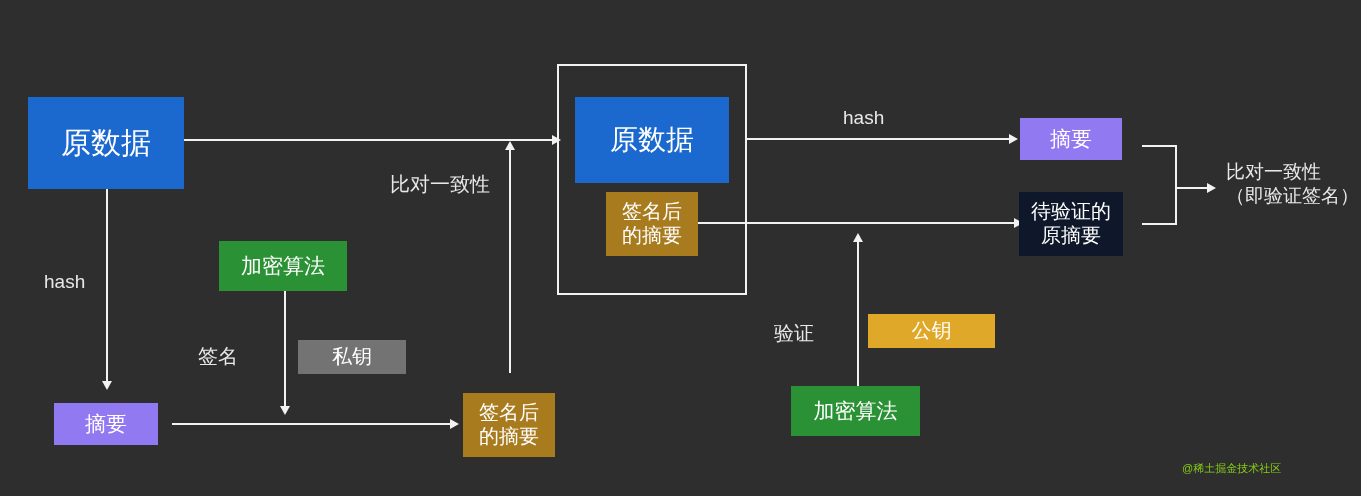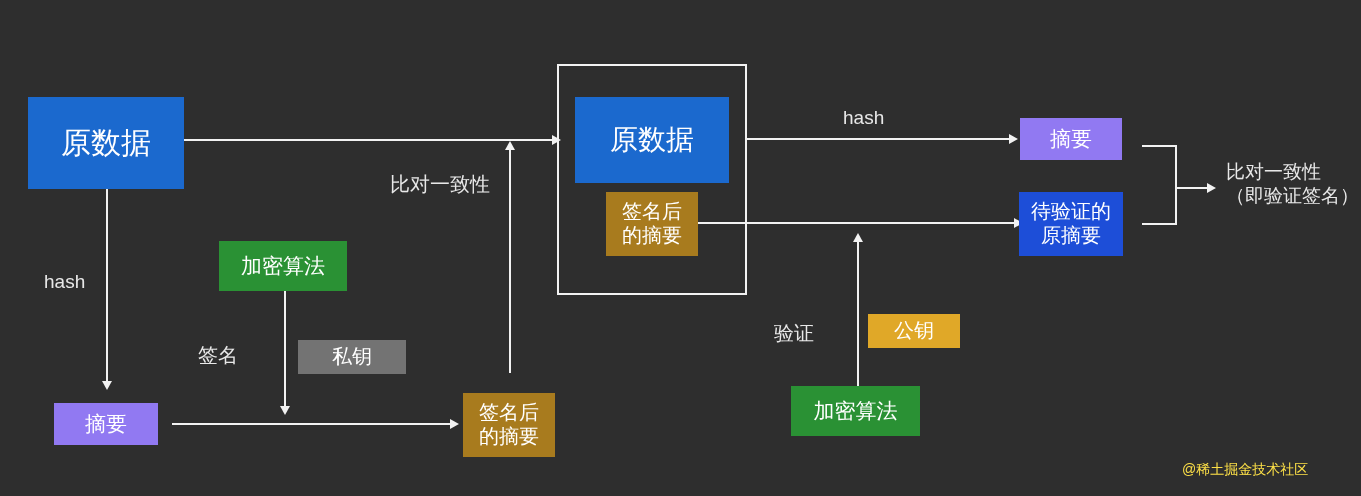--- a/index.html
+++ b/index.html
@@ -64,22 +64,22 @@
 
   .groupframe {
     position: absolute;
     border: 2px solid #f2f2f2;
     box-sizing: border-box;
     background: transparent;
   }
 
   .watermark {
     position: absolute;
-    color: #fde047;
-    font-size: 14px;
+    color: #84cc16;
+    font-size: 11px;
     text-align: right;
   }
 </style>
 </head>
 <body>
 
 <div id="canvas">
 
   <div class="box" style="left:28px; top:97px; width:156px; height:92px; background:#1b69ce; font-size:30px;">原数据</div>
 
@@ -93,21 +93,21 @@
   <div class="box" style="left:54px; top:403px; width:104px; height:42px; background:#9179f2; font-size:21px;">摘要</div>
 
   <div class="hline" style="left:172px; top:423px; width:282px;"></div>
   <div class="arrowhead arrow-right" style="left:450px; top:419px;"></div>
 
   <div class="box" style="left:219px; top:241px; width:128px; height:50px; background:#2a9134; font-size:21px;">加密算法</div>
 
   <div class="vline" style="left:284px; top:291px; height:120px;"></div>
   <div class="arrowhead arrow-down" style="left:280px; top:406px;"></div>
 
-  <div class="label" style="left:198px; top:344px; font-size:20px;font-family:Liberation Mono, monospace;">签名</div>
+  <div class="label" style="left:198px; top:344px; font-size:20px;">签名</div>
 
   <div class="box" style="left:298px; top:340px; width:108px; height:34px; background:#737373; font-size:20px;">私钥</div>
 
   <div class="box" style="left:463px; top:393px; width:92px; height:64px; background:#a87b1e; font-size:20px;">签名后
 的摘要</div>
 
   <div class="vline" style="left:509px; top:148px; height:225px;"></div>
   <div class="arrowhead arrow-up" style="left:505px; top:141px;"></div>
   <div class="label" style="left:390px; top:172px; font-size:20px;">比对一致性</div>
 
@@ -120,36 +120,36 @@
 
   <div class="hline" style="left:745px; top:138px; width:268px;"></div>
   <div class="arrowhead arrow-right" style="left:1009px; top:134px;"></div>
   <div class="label mono" style="left:843px; top:106px; font-size:19px;">hash</div>
 
   <div class="hline" style="left:698px; top:222px; width:322px;"></div>
   <div class="arrowhead arrow-right" style="left:1014px; top:218px;"></div>
 
   <div class="box" style="left:1020px; top:118px; width:102px; height:42px; background:#9179f2; font-size:21px;">摘要</div>
 
-  <div class="box" style="left:1019px; top:192px; width:104px; height:64px; background:#1d4ed8; font-size:20px;">待验证的
+  <div class="box" style="left:1019px; top:192px; width:104px; height:64px; background:#0f172a; font-size:20px;">待验证的
 原摘要</div>
 
   <div class="hline" style="left:1142px; top:145px; width:35px;"></div>
   <div class="vline" style="left:1175px; top:145px; height:80px;"></div>
   <div class="hline" style="left:1142px; top:223px; width:35px;"></div>
   <div class="hline" style="left:1175px; top:187px; width:36px;"></div>
   <div class="arrowhead arrow-right" style="left:1207px; top:183px;"></div>
 
   <div class="label" style="left:1226px; top:160px; font-size:19px; text-align:left;">比对一致性
 （即验证签名）</div>
 
   <div class="vline" style="left:857px; top:240px; height:146px;"></div>
   <div class="arrowhead arrow-up" style="left:853px; top:233px;"></div>
 
   <div class="label" style="left:774px; top:321px; font-size:20px;">验证</div>
 
-  <div class="box" style="left:868px; top:314px; width:92px; height:34px; background:#e0a828; font-size:20px;">公钥</div>
+  <div class="box" style="left:868px; top:314px; width:127px; height:34px; background:#e0a828; font-size:20px;">公钥</div>
 
   <div class="box" style="left:791px; top:386px; width:129px; height:50px; background:#2a9134; font-size:21px;">加密算法</div>
 
   <div class="watermark" style="left:1182px; top:461px;">@稀土掘金技术社区</div>
 
 </div>
 
 </body></html>

